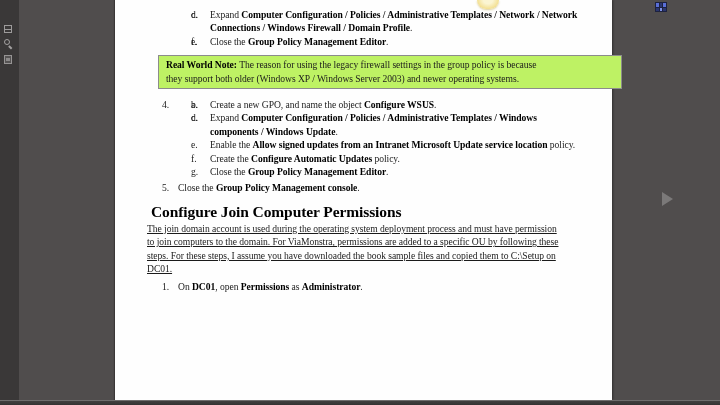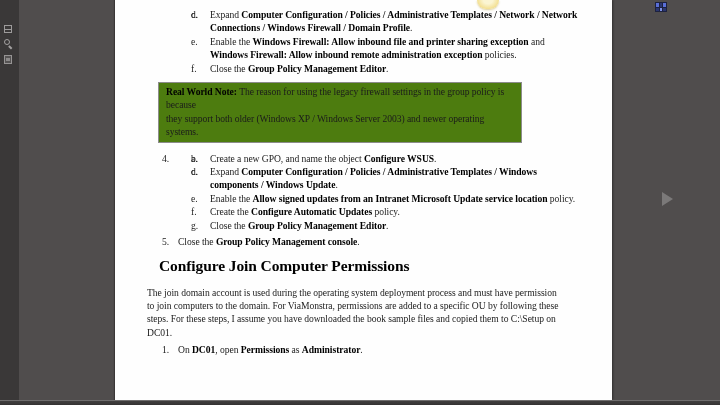--- a/index.html
+++ b/index.html
@@ -53,32 +53,32 @@
 
   .li{position:relative;}
   .letters{margin-left:44px;}
   .letters .li{padding-left:19px;}
   .letters .lbl{position:absolute;left:0;top:0;}
   .numitem{position:relative;margin-left:15px;padding-left:16px;}
   .numitem .lbl{position:absolute;left:0;top:0;}
 
   .mt-first{margin-top:8px;}
   .notebox{
-    margin:7px 0 0 11px;width:364px;box-sizing:border-box;
-    border:1px solid #8c8c8c;background:#4d7c0f;
+    margin:7px 0 0 11px;width:464px;box-sizing:border-box;
+    border:1px solid #8c8c8c;background:#bef264;
     padding:2px 7px 3px 7px;
   }
   .step4{margin-top:9px;}
   .letters2{margin-top:2px;}
   .step5{margin-top:3px;}
   .h2{
-    margin:8px 0 0 12px;font-size:15.5px;line-height:17px;font-weight:bold;color:#000;
+    margin:8px 0 0 4px;font-size:15.5px;line-height:17px;font-weight:bold;color:#000;
     letter-spacing:-0.1px;
   }
-  .para{margin-top:12px;width:463px;white-space:pre-wrap;}
+  .para{margin-top:2px;width:463px;white-space:pre-wrap;text-decoration:underline;}
   .step1{margin-top:4px;}
 
   
   .notch{
     position:absolute;left:458px;top:0;width:22px;height:9px;
     border-radius:0 0 12px 12px;
     background:radial-gradient(ellipse at 50% 0%,#fbf5d2 30%,#f2dd8a 75%,#e3c35a 100%);
     box-shadow:0 1px 2px rgba(180,150,40,.45);
     cursor:pointer;z-index:4;
   }
@@ -135,22 +135,20 @@
           <div class="li">
             <span class="lbl">c.</span>
           </div>
           <div class="li">
             <span class="lbl">d.</span>
             <span class="txt"><span>Expand </span><span class="b">Computer Configuration / Policies / Administrative Templates / Network / Network
 Connections / Windows Firewall / Domain Profile</span><span>.</span></span>
           </div>
           <div class="li">
             <span class="lbl">e.</span>
-            <span class="txt"><span>Enable the </span><span class="b">Windows Firewall: Allow inbound file and printer sharing exception</span><span> and
-</span><span class="b">Windows Firewall: Allow inbound remote administration exception</span><span> policies.</span></span>
           </div>
           <div class="li">
             <span class="lbl">f.</span>
             <span class="txt"><span>Close the </span><span class="b">Group Policy Management Editor</span><span>.</span></span>
           </div>
         </div>
 
         <div class="notebox">
           <span class="txt"><span class="b">Real World Note:</span><span> The reason for using the legacy firewall settings in the group policy is because
 they support both older (Windows XP / Windows Server 2003) and newer operating systems.</span></span>

